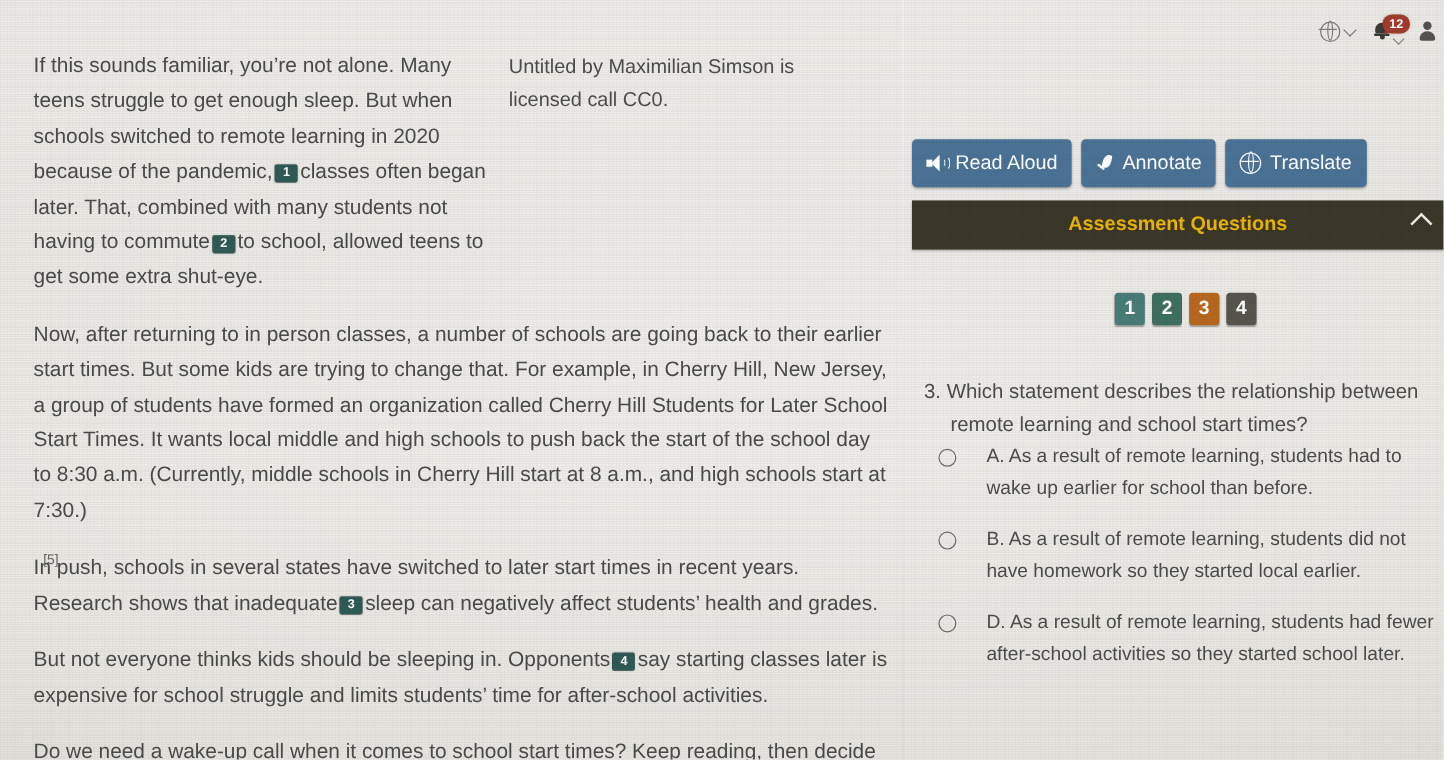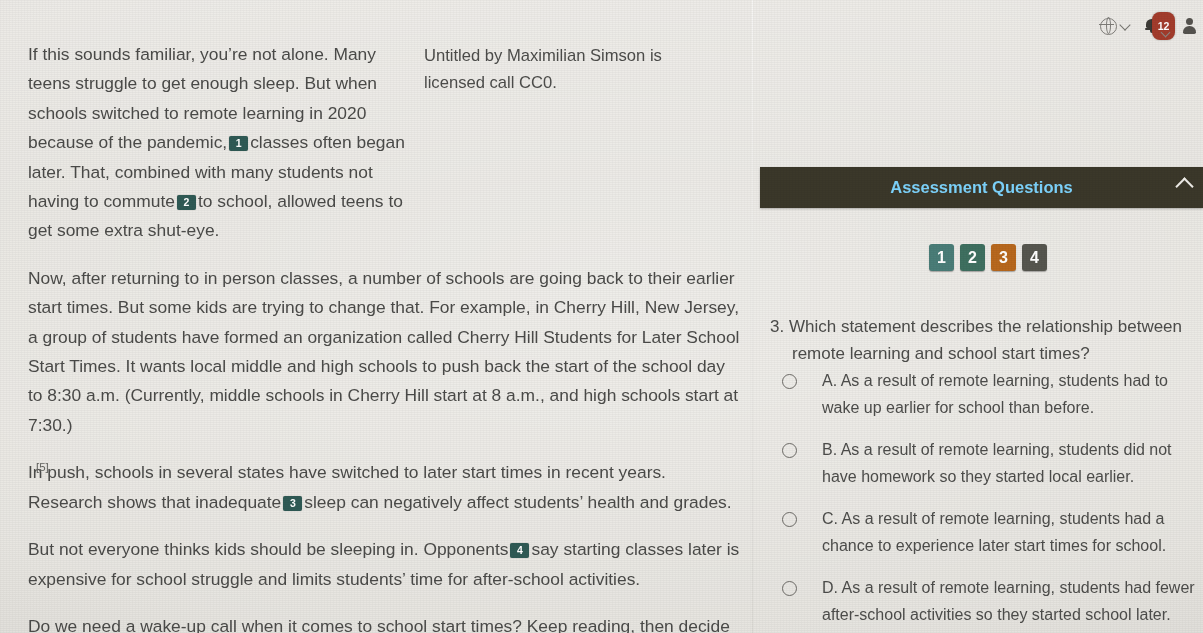--- a/index.html
+++ b/index.html
@@ -63,21 +63,21 @@
     content:"";position:absolute;left:1px;top:0;width:11px;height:9px;
     background:#3d3b37;border-radius:6px 6px 2px 2px;
   }
   .bell:after{
     content:"";position:absolute;left:0;top:8.5px;width:13px;height:2px;background:#3d3b37;border-radius:1px;
   }
   .bell-clap{
     position:absolute;left:5px;top:11px;width:4px;height:3px;background:#3d3b37;border-radius:0 0 3px 3px;
   }
   #badge{
-    position:absolute;left:10px;top:-2px;min-width:17px;height:28px;padding:0 3px;
+    position:absolute;left:10px;top:-2px;min-width:17px;height:16px;padding:0 3px;
     background:#a33c2c;border-radius:8px;color:#fff;font-size:10.5px;font-weight:bold;
     display:flex;align-items:center;justify-content:center;
     box-shadow:0 0 2px rgba(0,0,0,.3);
   }
   #badge-tail{
     position:absolute;left:12px;top:11px;width:0;height:0;
     border-left:4px solid #a33c2c;border-bottom:5px solid transparent;
   }
   .chev-sm2{
     position:absolute;right:-1px;bottom:2px;
@@ -166,21 +166,21 @@
     border-radius:50%;border:1.5px solid #fff;
   }
   .globe-b:after{
     content:"";position:absolute;left:-1.7px;top:5.5px;width:16px;height:0;border-top:1.5px solid #fff;
   }
 
   #assessbar{
     position:absolute;left:8px;top:167px;width:443px;height:41px;
     background:#3b382a;
     display:flex;align-items:center;justify-content:center;
-    color:#7dd3fc;font-size:16.5px;font-weight:bold;
+    color:#eab308;font-size:16.5px;font-weight:bold;
     box-shadow:0 1px 2px rgba(0,0,0,.25);
   }
   #assess-chev{
     position:absolute;right:12px;top:13px;
     width:11px;height:11px;border-left:2.4px solid #f0eee9;border-top:2.4px solid #f0eee9;
     transform:rotate(45deg);
   }
 
   #qtabs{
     position:absolute;left:177px;top:244px;display:flex;gap:6px;
@@ -259,20 +259,37 @@
     <p><span>Do we need a wake-up call when it comes to school start times? Keep reading, then decide what you think.</span></p>
 
   </div>
 
   <div id="caption">Untitled by Maximilian Simson is licensed call CC0.</div>
 
   <div class="panel-seam"></div>
 
   <div id="panel">
 
+    <div id="toolbar">
+      <button class="tool-btn">
+        <span class="spk">
+            <i class="spk-w1"></i>
+            <i class="spk-w2"></i>
+          </span>
+        <span>Read Aloud</span>
+      </button>
+      <button class="tool-btn">
+        <span class="pen"></span>
+        <span>Annotate</span>
+      </button>
+      <button class="tool-btn">
+        <span class="globe-b"></span>
+        <span>Translate</span>
+      </button>
+    </div>
 
     <div id="assessbar">
       <span>Assessment Questions</span>
       <span id="assess-chev"></span>
     </div>
 
     <div id="qtabs">
       <div class="qtab" style="background:#4a7d78;">1</div>
       <div class="qtab" style="background:#3f7060;">2</div>
       <div class="qtab" style="background:#b8681e;">3</div>
@@ -289,24 +306,20 @@
       <label class="opt">
         <span class="radio"></span>
         <span class="opt-text"><b style="font-weight:normal">A.</b> <span>As a result of remote learning, students had to wake up earlier for school than before.</span></span>
       </label>
       <label class="opt">
         <span class="radio"></span>
         <span class="opt-text"><b style="font-weight:normal">B.</b> <span>As a result of remote learning, students did not have homework so they started local earlier.</span></span>
       </label>
       <label class="opt">
         <span class="radio"></span>
-        <span class="opt-text"><b style="font-weight:normal">C.</b> <span>As a result of remote learning, students had a chance to experience later start times for school.</span></span>
-      </label>
-      <label class="opt">
-        <span class="radio"></span>
         <span class="opt-text"><b style="font-weight:normal">D.</b> <span>As a result of remote learning, students had fewer after-school activities so they started school later.</span></span>
       </label>
     </div>
 
   </div>
 
   <div id="grain"></div>
 </div>
 
 </body></html>

